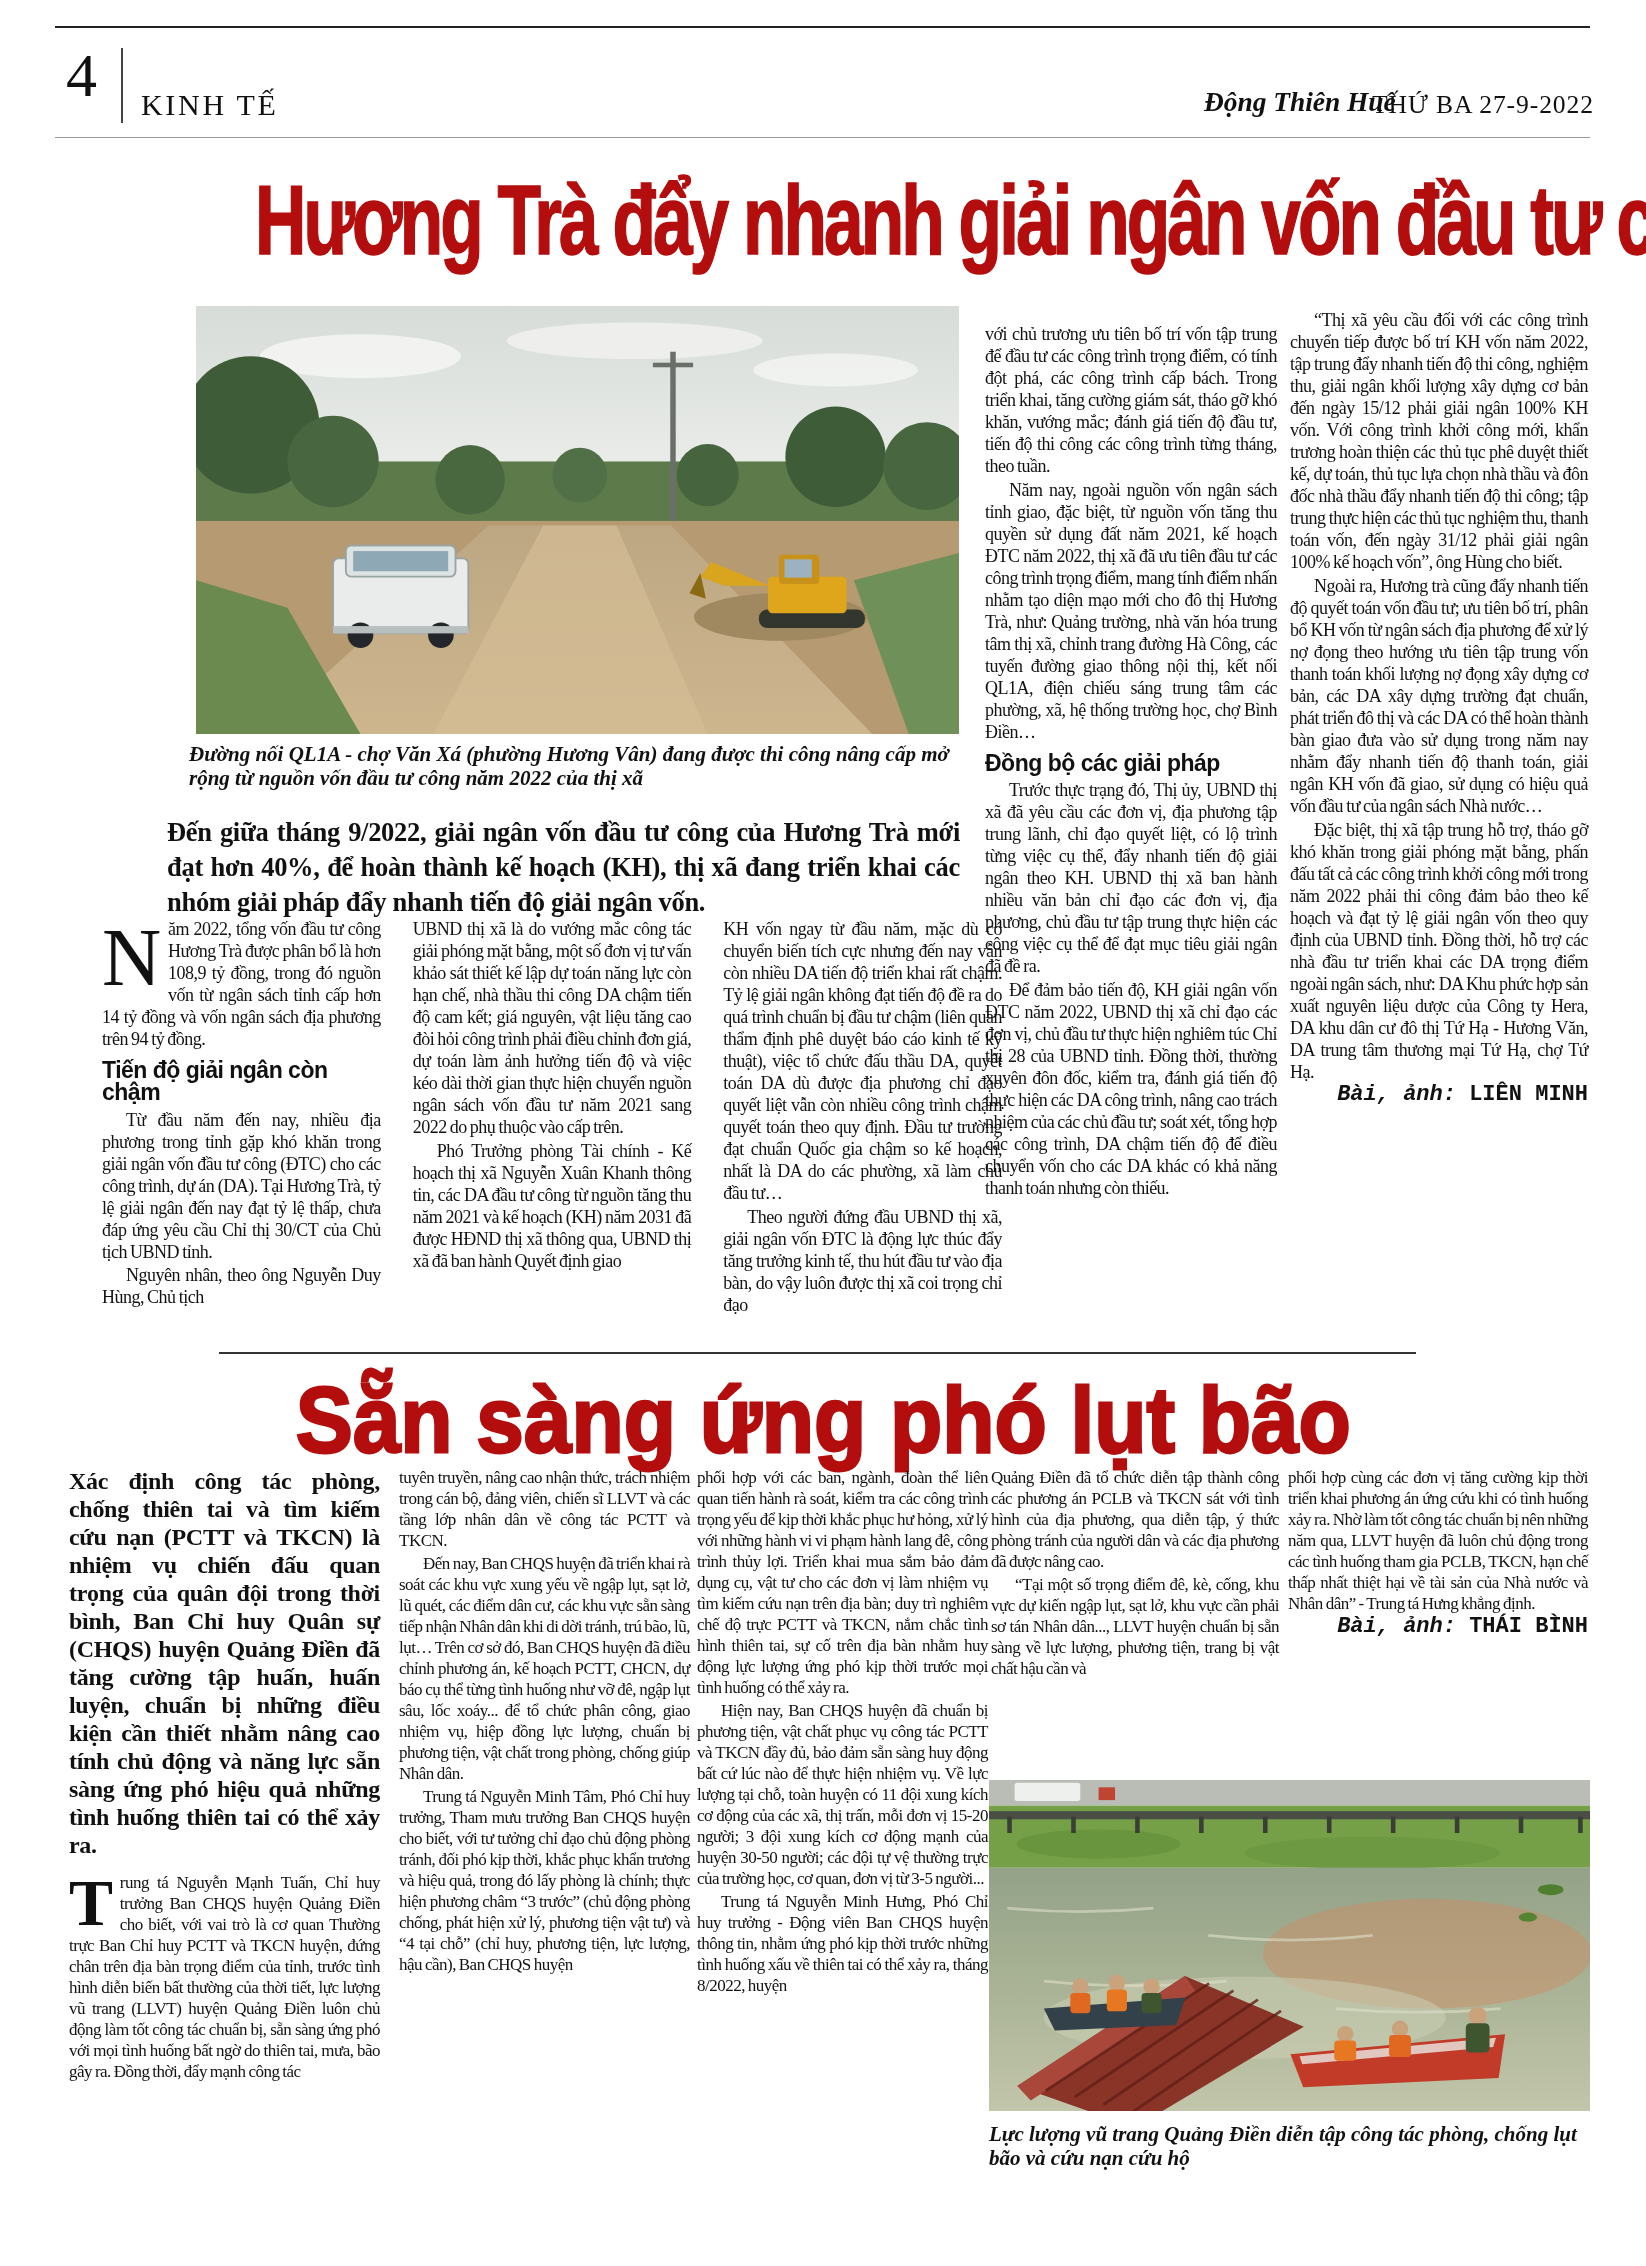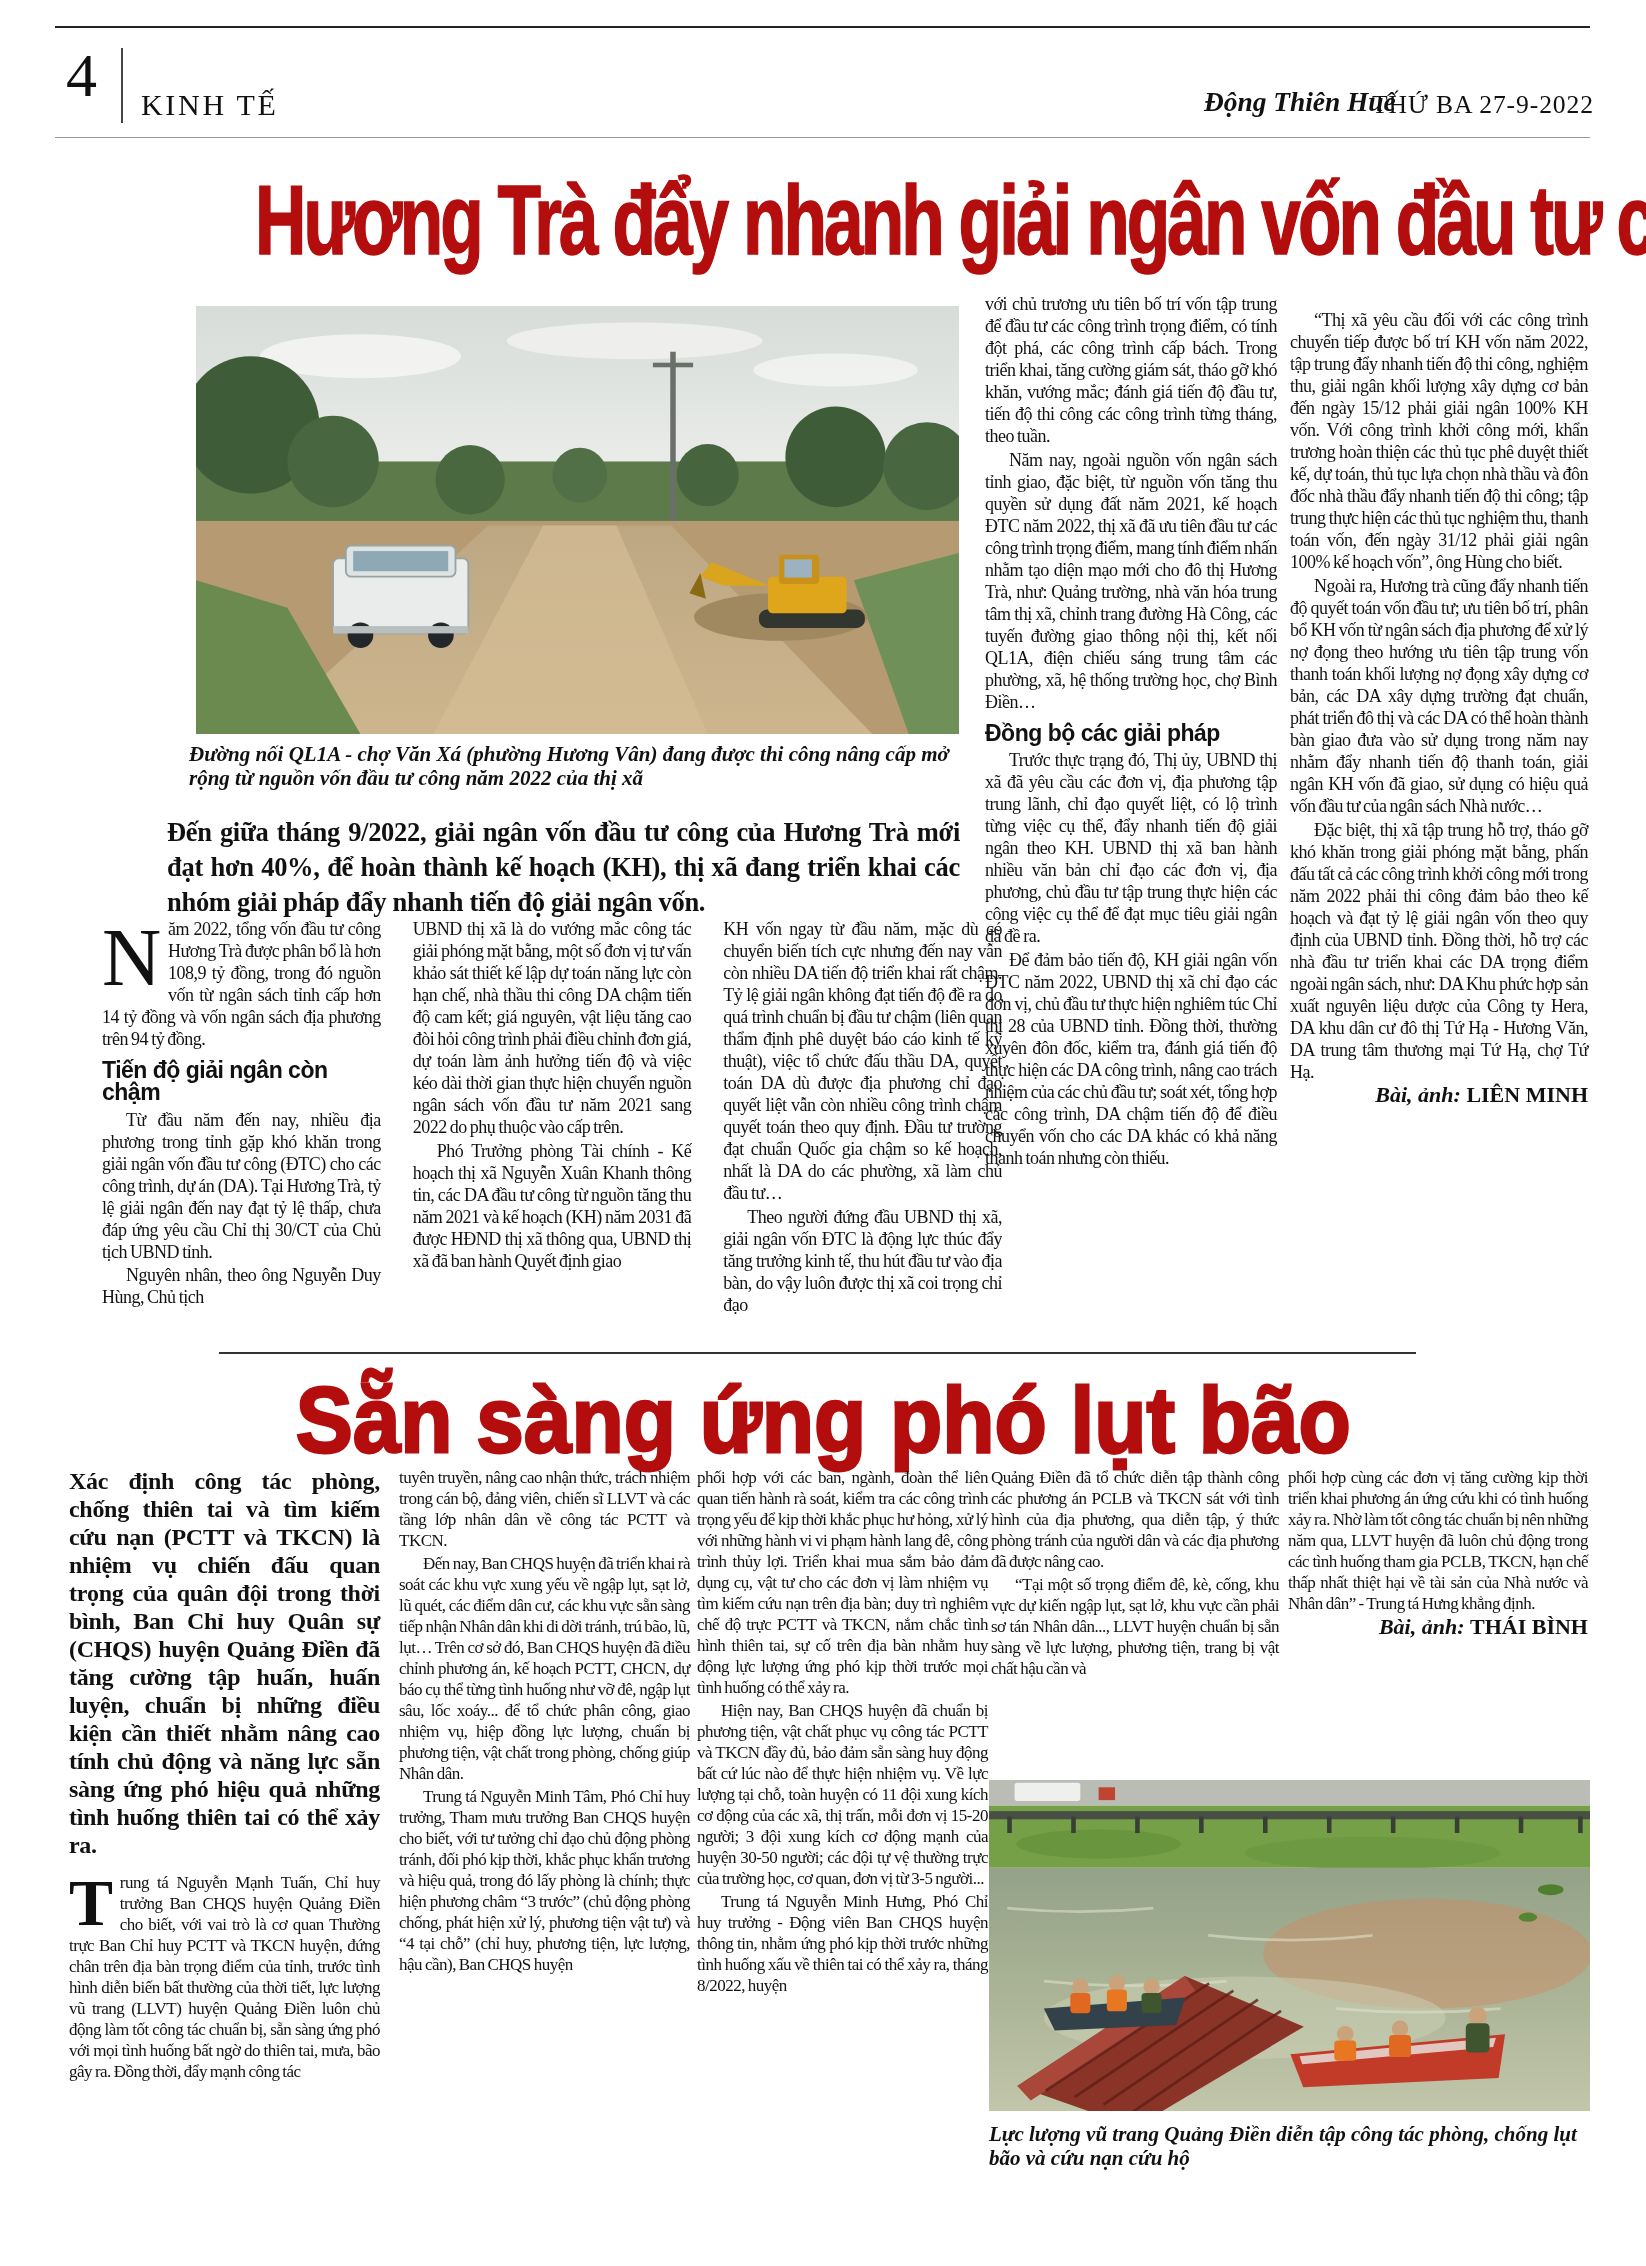--- a/index.html
+++ b/index.html
@@ -22,21 +22,21 @@
   .lead{font-size:26.5px;line-height:35px;font-weight:bold;text-align:justify;letter-spacing:-0.3px;}
   .col p{margin:0 0 1.8px 0;text-align:justify;text-indent:24px;letter-spacing:-0.5px;word-spacing:-0.9px;}
   .col p.noind{text-indent:0;}
   .a1c{font-size:18px;line-height:22px;}
   .a1r{font-size:18px;line-height:22px;}
   .a2c{font-size:17px;line-height:21px;}
   .subhead{font-family:Liberation Sans, sans-serif;font-weight:bold;font-size:23px;letter-spacing:-0.5px;
            margin:9.1px 0 5.5px 0;color:#111;}
   .dropcap{float:left;font-size:82px;line-height:68px;padding:5.5px 7.3px 0 0;font-weight:400;}
   .dropcap.t2{font-size:66px;line-height:55px;font-weight:bold;padding:3.7px 7.3px 0 0;}
-  .byline{text-align:right;font-size:22px;margin-top:1px;}
+  .byline{text-align:right;font-size:22px;margin-top:1px;font-family:Liberation Mono, monospace;}
   .byline .lbl{font-weight:bold;font-style:italic;}
   .byline .nm{font-weight:bold;}
   .intro{font-size:24px;line-height:28px;font-weight:bold;text-align:justify;letter-spacing:-0.3px;margin:0 0 12.8px 0;}
   svg{display:block;}
 </style>
 </head>
 <body>
 
 <div class="page">
 
@@ -117,21 +117,21 @@
     <div class="col a1c" style="width:279px;">
       <p class="noind">UBND thị xã là do vướng mắc công tác giải phóng mặt bằng, một số đơn vị tư vấn khảo sát thiết kế lập dự toán năng lực còn hạn chế, nhà thầu thi công DA chậm tiến độ cam kết; giá nguyên, vật liệu tăng cao đòi hỏi công trình phải điều chỉnh đơn giá, dự toán làm ảnh hưởng tiến độ và việc kéo dài thời gian thực hiện chuyển nguồn ngân sách vốn đầu tư năm 2021 sang 2022 do phụ thuộc vào cấp trên.</p>
       <p>Phó Trưởng phòng Tài chính - Kế hoạch thị xã Nguyễn Xuân Khanh thông tin, các DA đầu tư công từ nguồn tăng thu năm 2021 và kế hoạch (KH) năm 2031 đã được HĐND thị xã thông qua, UBND thị xã đã ban hành Quyết định giao</p>
     </div>
     <div class="col a1c" style="width:279px;">
       <p class="noind">KH vốn ngay từ đầu năm, mặc dù có chuyển biến tích cực nhưng đến nay vẫn còn nhiều DA tiến độ triển khai rất chậm. Tỷ lệ giải ngân không đạt tiến độ đề ra do quá trình chuẩn bị đầu tư chậm (liên quan thẩm định phê duyệt báo cáo kinh tế kỹ thuật), việc tổ chức đấu thầu DA, quyết toán DA dù được địa phương chỉ đạo quyết liệt vẫn còn nhiều công trình chậm quyết toán theo quy định. Đầu tư trường đạt chuẩn Quốc gia chậm so kế hoạch, nhất là DA do các phường, xã làm chủ đầu tư…</p>
       <p>Theo người đứng đầu UBND thị xã, giải ngân vốn ĐTC là động lực thúc đẩy tăng trưởng kinh tế, thu hút đầu tư vào địa bàn, do vậy luôn được thị xã coi trọng chỉ đạo</p>
     </div>
   </div>
 
-  <div class="abs col a1r" style="left:985px;top:293px;width:292px;">
+  <div class="abs col a1r" style="left:985px;top:323px;width:292px;">
     <p class="noind">với chủ trương ưu tiên bố trí vốn tập trung để đầu tư các công trình trọng điểm, có tính đột phá, các công trình cấp bách. Trong triển khai, tăng cường giám sát, tháo gỡ khó khăn, vướng mắc; đánh giá tiến độ đầu tư, tiến độ thi công các công trình từng tháng, theo tuần.</p>
     <p>Năm nay, ngoài nguồn vốn ngân sách tỉnh giao, đặc biệt, từ nguồn vốn tăng thu quyền sử dụng đất năm 2021, kế hoạch ĐTC năm 2022, thị xã đã ưu tiên đầu tư các công trình trọng điểm, mang tính điểm nhấn nhằm tạo diện mạo mới cho đô thị Hương Trà, như: Quảng trường, nhà văn hóa trung tâm thị xã, chỉnh trang đường Hà Công, các tuyến đường giao thông nội thị, kết nối QL1A, điện chiếu sáng trung tâm các phường, xã, hệ thống trường học, chợ Bình Điền…</p>
     <div class="subhead">Đồng bộ các giải pháp</div>
     <p>Trước thực trạng đó, Thị ủy, UBND thị xã đã yêu cầu các đơn vị, địa phương tập trung lãnh, chỉ đạo quyết liệt, có lộ trình từng việc cụ thể, đẩy nhanh tiến độ giải ngân theo KH. UBND thị xã ban hành nhiều văn bản chỉ đạo các đơn vị, địa phương, chủ đầu tư tập trung thực hiện các công việc cụ thể để đạt mục tiêu giải ngân đã đề ra.</p>
     <p>Để đảm bảo tiến độ, KH giải ngân vốn ĐTC năm 2022, UBND thị xã chỉ đạo các đơn vị, chủ đầu tư thực hiện nghiêm túc Chỉ thị 28 của UBND tỉnh. Đồng thời, thường xuyên đôn đốc, kiểm tra, đánh giá tiến độ thực hiện các DA công trình, nâng cao trách nhiệm của các chủ đầu tư; soát xét, tổng hợp các công trình, DA chậm tiến độ để điều chuyển vốn cho các DA khác có khả năng thanh toán nhưng còn thiếu.</p>
   </div>
   <div class="abs col a1r" style="left:1290px;top:309px;width:298px;">
     <p>“Thị xã yêu cầu đối với các công trình chuyển tiếp được bố trí KH vốn năm 2022, tập trung đẩy nhanh tiến độ thi công, nghiệm thu, giải ngân khối lượng xây dựng cơ bản đến ngày 15/12 phải giải ngân 100% KH vốn. Với công trình khởi công mới, khẩn trương hoàn thiện các thủ tục phê duyệt thiết kế, dự toán, thủ tục lựa chọn nhà thầu và đôn đốc nhà thầu đẩy nhanh tiến độ thi công; tập trung thực hiện các thủ tục nghiệm thu, thanh toán vốn, đến ngày 31/12 phải giải ngân 100% kế hoạch vốn”, ông Hùng cho biết.</p>
     <p>Ngoài ra, Hương trà cũng đẩy nhanh tiến độ quyết toán vốn đầu tư; ưu tiên bố trí, phân bổ KH vốn từ ngân sách địa phương để xử lý nợ đọng theo hướng ưu tiên tập trung vốn thanh toán khối lượng nợ đọng xây dựng cơ bản, các DA xây dựng trường đạt chuẩn, phát triển đô thị và các DA có thể hoàn thành bàn giao đưa vào sử dụng trong năm nay nhằm đẩy nhanh tiến độ thanh toán, giải ngân KH vốn đã giao, sử dụng có hiệu quả vốn đầu tư của ngân sách Nhà nước…</p>
     <p>Đặc biệt, thị xã tập trung hỗ trợ, tháo gỡ khó khăn trong giải phóng mặt bằng, phấn đấu tất cả các công trình khởi công mới trong năm 2022 phải thi công đảm bảo theo kế hoạch và đạt tỷ lệ giải ngân vốn theo quy định của UBND tỉnh. Đồng thời, hỗ trợ các nhà đầu tư triển khai các DA trọng điểm ngoài ngân sách, như: DA Khu phức hợp sản xuất nguyên liệu dược của Công ty Hera, DA khu dân cư đô thị Tứ Hạ - Hương Văn, DA trung tâm thương mại Tứ Hạ, chợ Tứ Hạ.</p>

